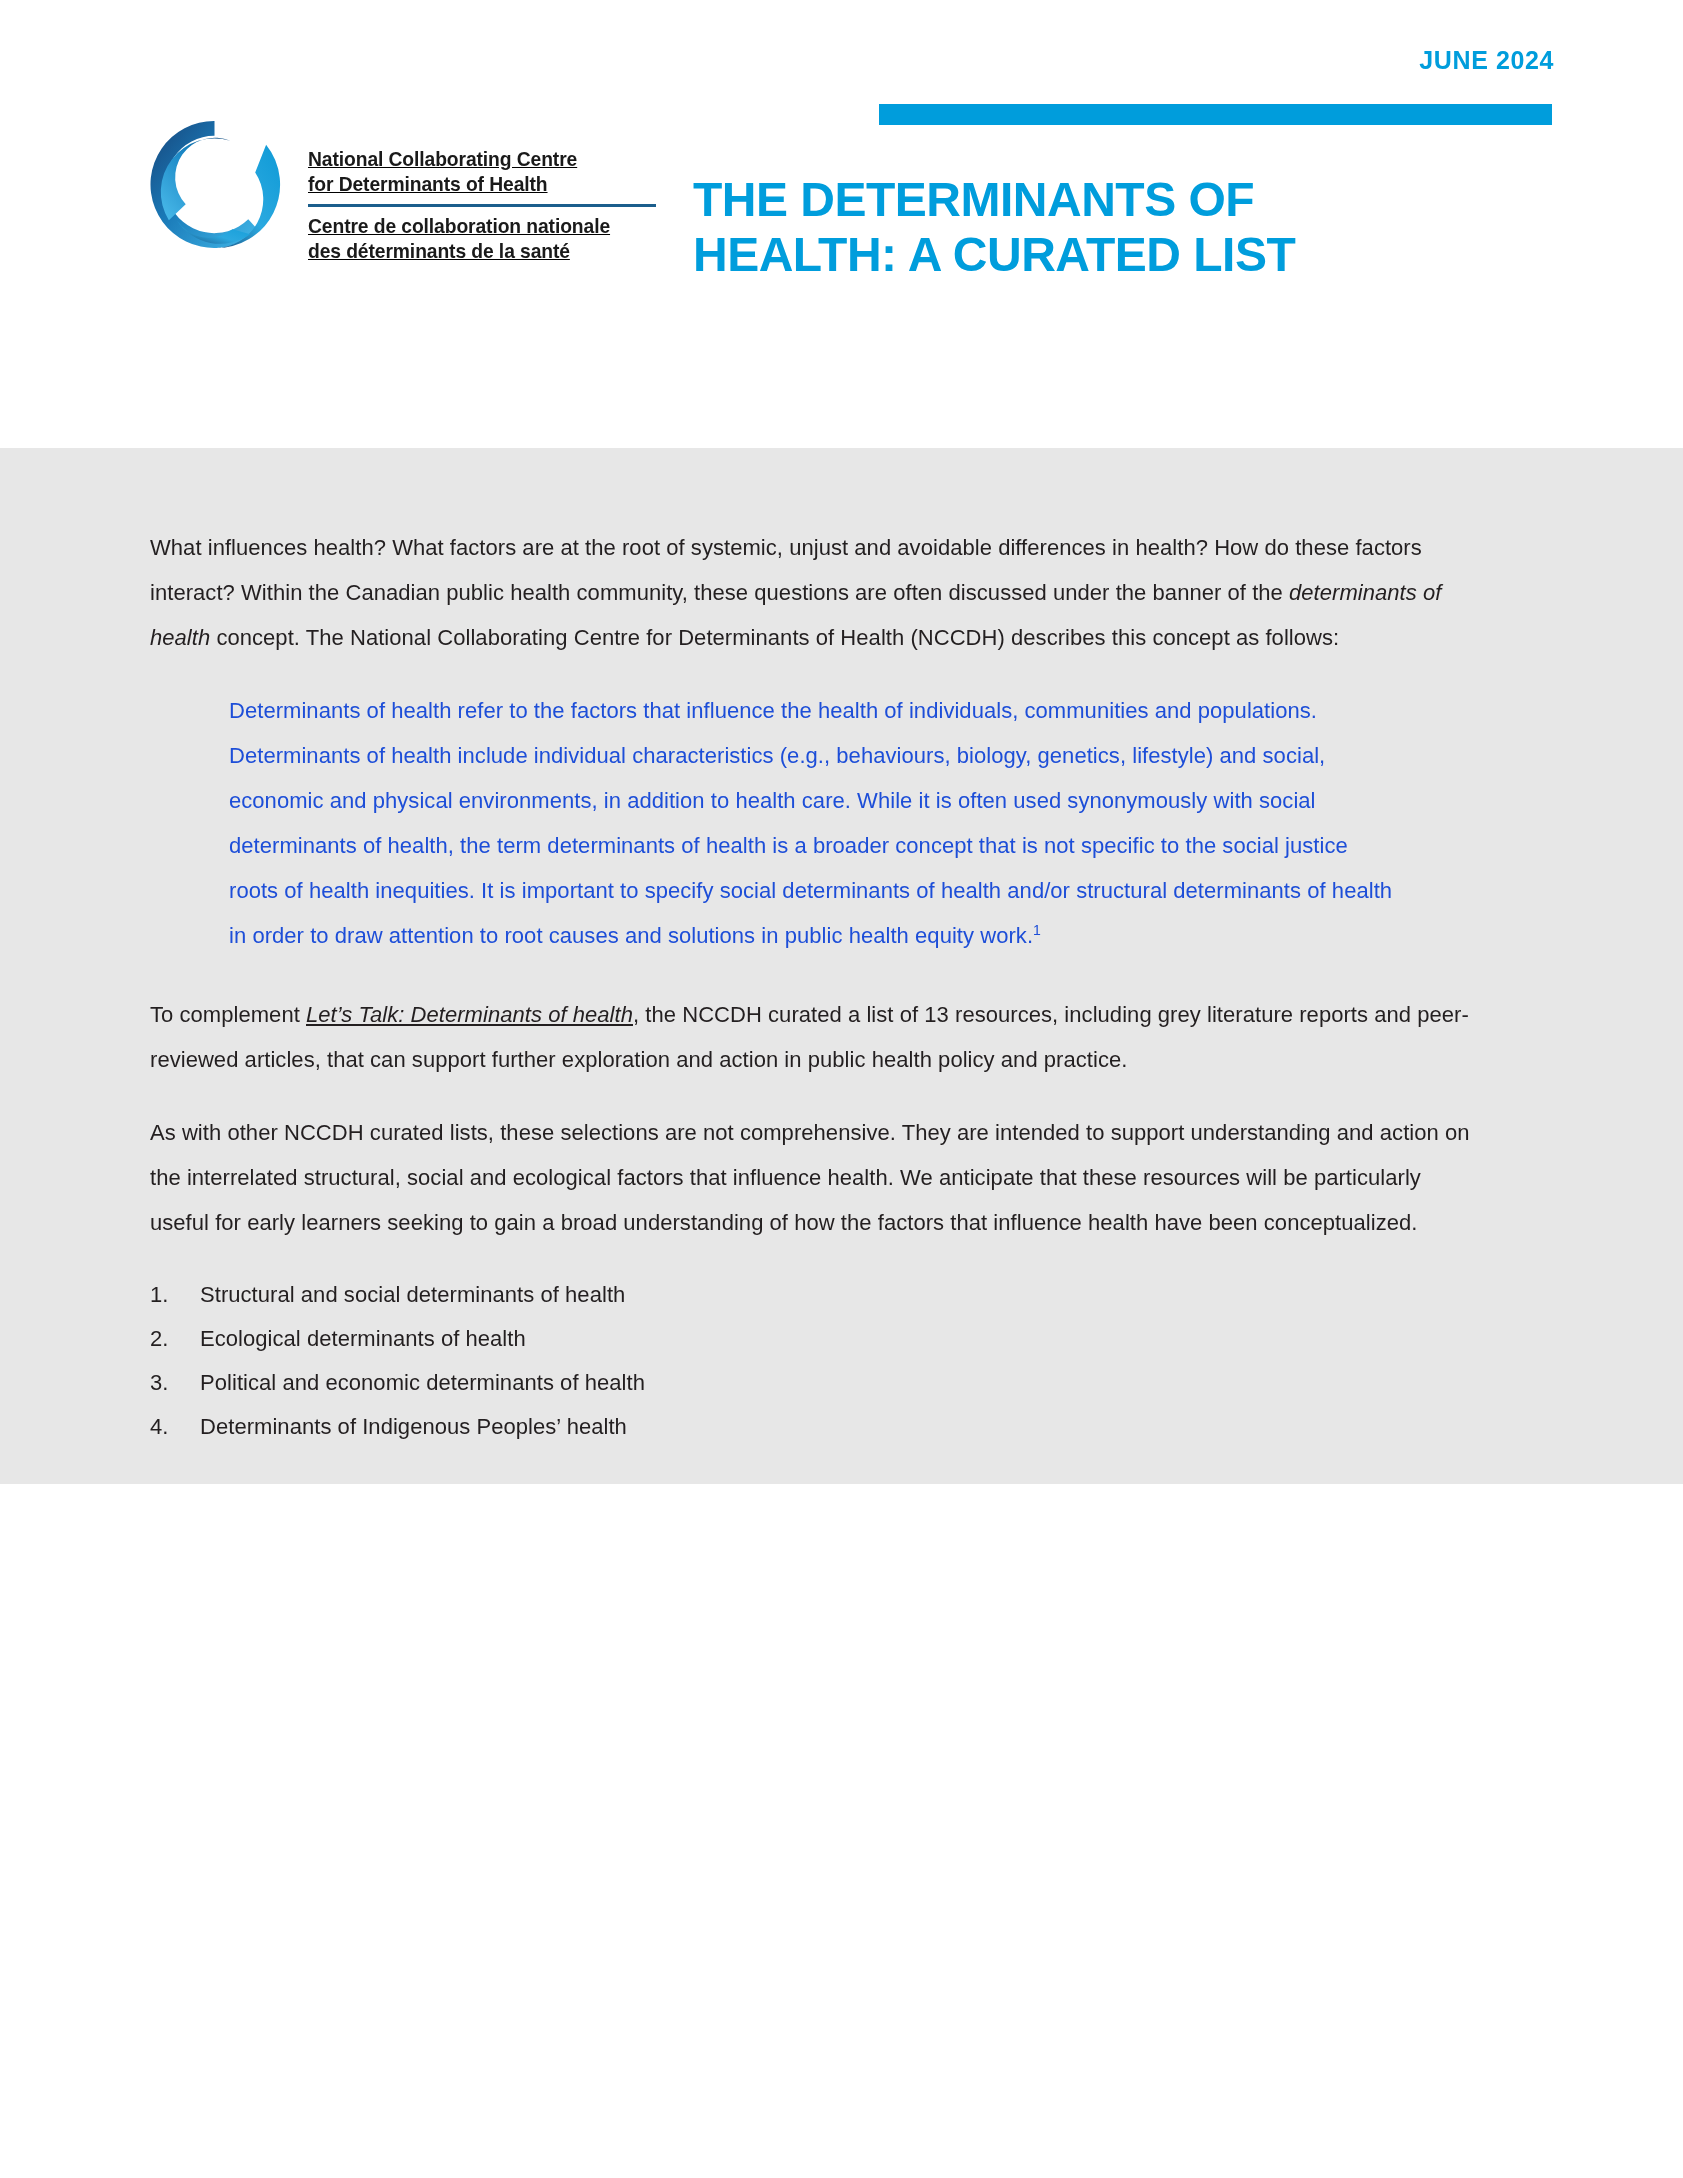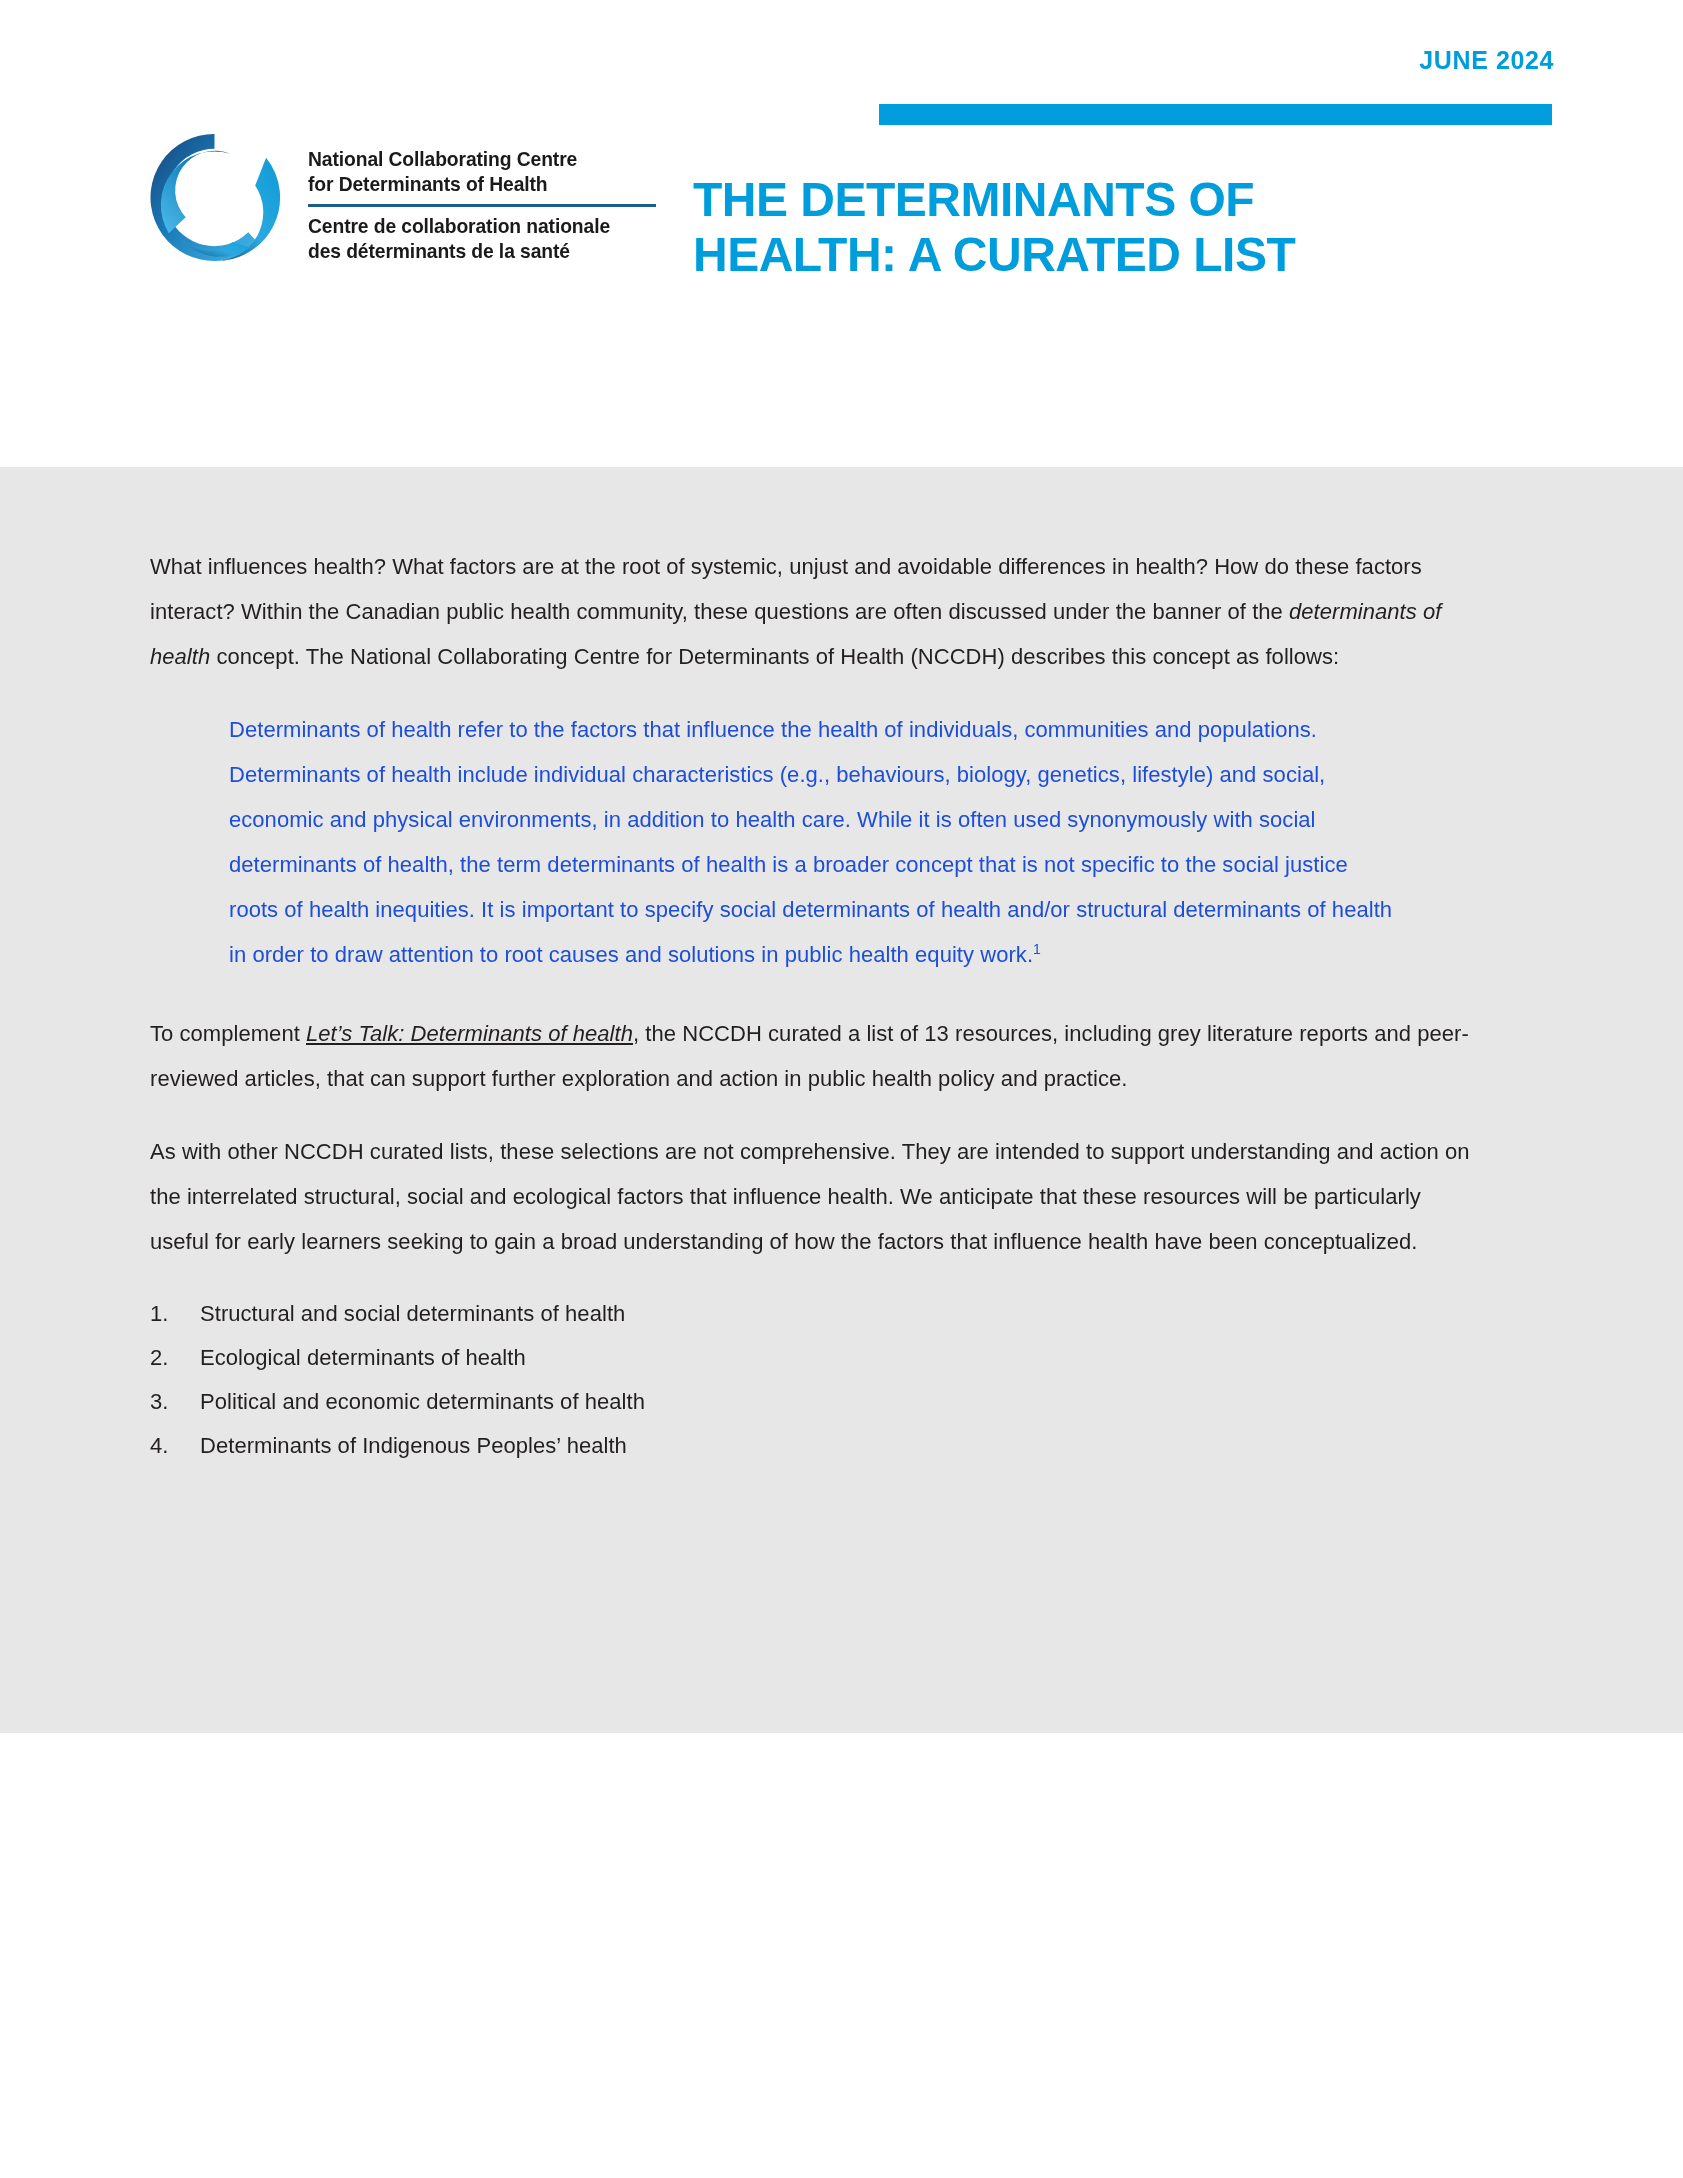--- a/index.html
+++ b/index.html
@@ -22,21 +22,22 @@
     width: 1683px;
     height: 448px;
     background: #ffffff;
   }
 
   .logo-block {
     position: absolute;
     left: 147px;
     top: 117px;
     display: flex;
-    align-items: flex-end;
+    align-items: flex-start;
+    text-decoration: underline;
   }
 
   .logo-mark {
     width: 135px;
     height: 135px;
     flex: 0 0 135px;
   }
 
   .logo-text {
     margin-left: 26px;
@@ -104,23 +105,22 @@
     color: #009DDC;
     text-transform: uppercase;
   }
 
   
   .panel {
     position: absolute;
     left: 0;
     top: 448px;
     width: 1683px;
-    height: 1266px;
+    height: 1036px;
     background: #e7e7e7;
-    margin-top: 19px;
   }
 
   .panel-inner {
     position: absolute;
     left: 150px;
     top: 77px;
     width: 1332px;
   }
 
   .para {

